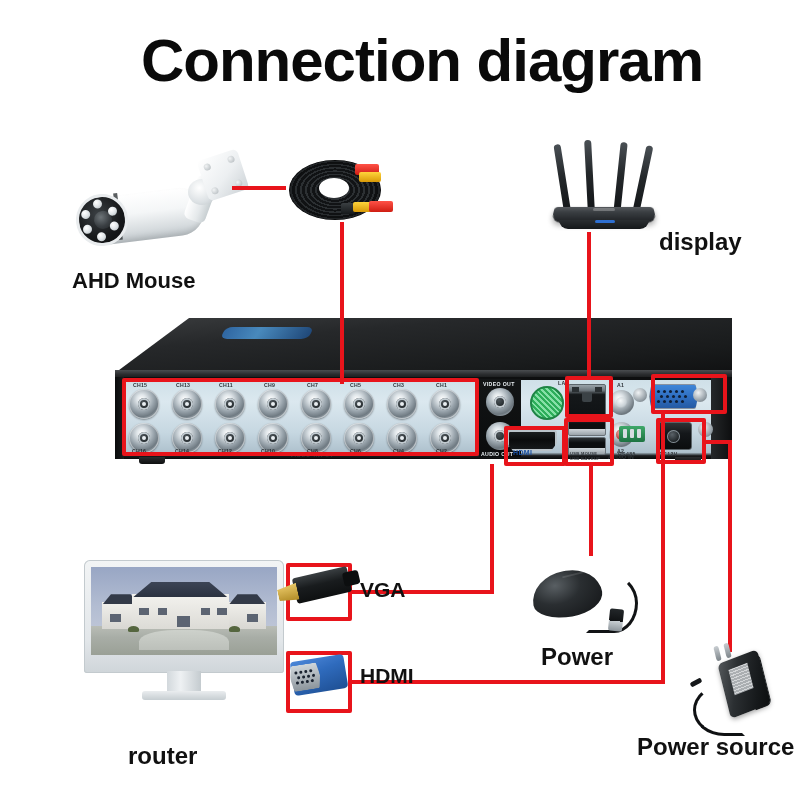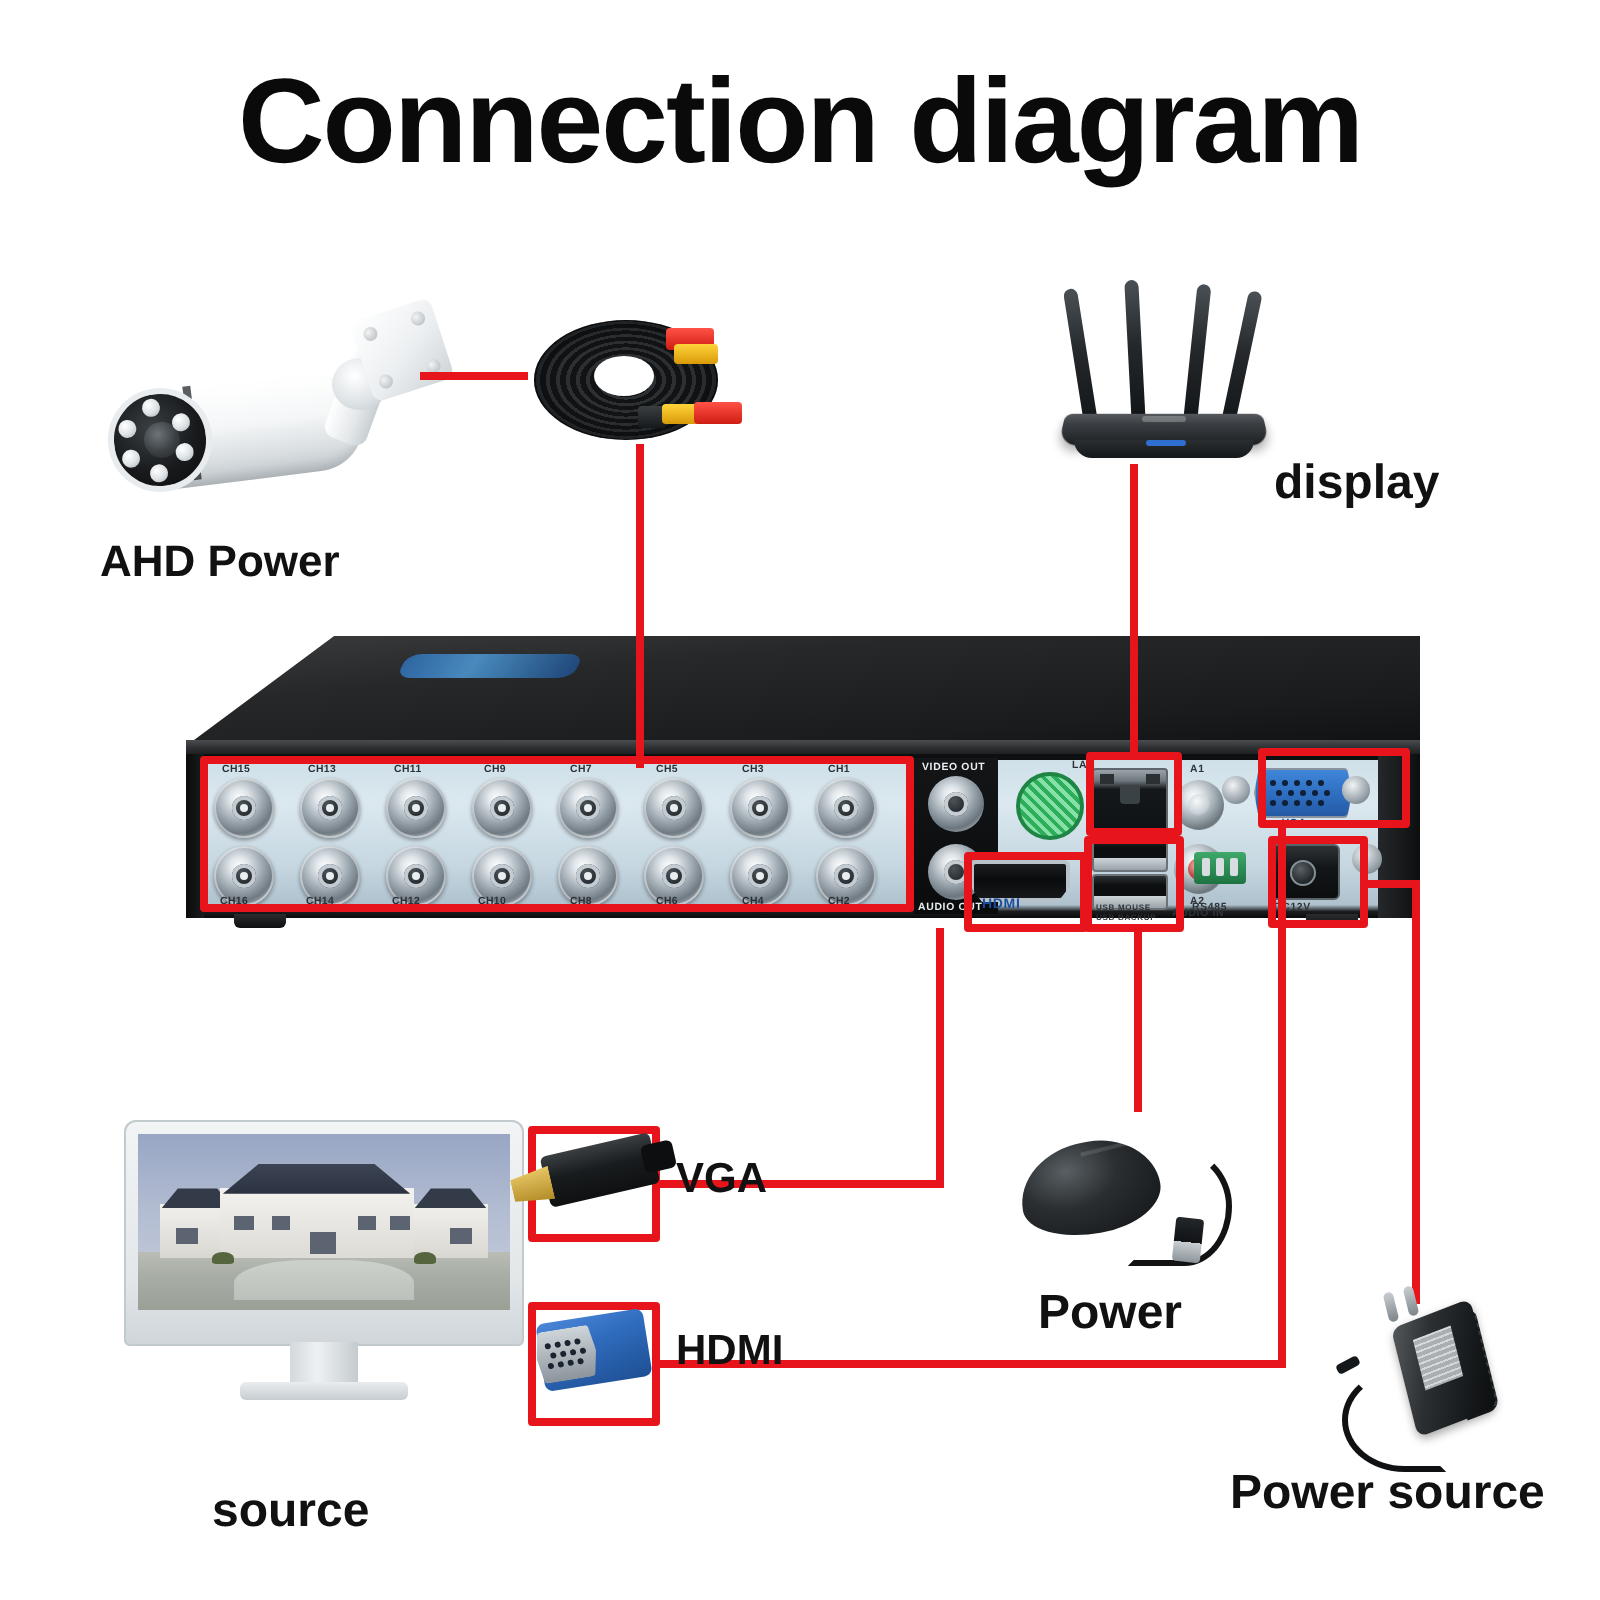--- a/index.html
+++ b/index.html
@@ -5,21 +5,21 @@
   html, body {
     margin: 0; padding: 0;
     background: #ffffff;
   }
   body {
     width: 800px; height: 800px;
     position: relative;
     overflow: hidden;
     font-family: "Liberation Sans", sans-serif;
   }
-  .stage { position: absolute; inset: 0; }
+  .stage { position: absolute; inset: 0; margin-left: 22px; }
 
   
   #page-title {
     position: absolute;
     top: 26px; left: 0; width: 800px;
     text-align: center;
     font-size: 60px;
     font-weight: 700;
     letter-spacing: -1px;
     color: #0a0a0a;
@@ -501,21 +501,21 @@
     <div class="cam-lens-housing">
       <div class="cam-lens"></div>
       <div class="ir" style="left:16px;top:2px;"></div>
       <div class="ir" style="left:30px;top:11px;"></div>
       <div class="ir" style="left:30px;top:26px;"></div>
       <div class="ir" style="left:16px;top:35px;"></div>
       <div class="ir" style="left:3px;top:26px;"></div>
       <div class="ir" style="left:3px;top:11px;"></div>
     </div>
   </div>
-  <div class="cap" style="left:50px;top:268px;font-size:22px;">AHD Power</div>
+  <div class="cap" style="left:50px;top:268px;font-size:22px;">AHD Mouse</div>
 
   <div id="bnc-cable">
     <div class="coil"></div>
     <div class="coil-hole"></div>
     <div class="plug-red" style="left:68px;top:6px;"></div>
     <div class="plug-yel" style="left:72px;top:14px;"></div>
     <div class="plug-blk" style="left:54px;top:45px;"></div>
     <div class="plug-yel" style="left:66px;top:44px;"></div>
     <div class="plug-red" style="left:82px;top:43px;"></div>
   </div>
@@ -695,21 +695,21 @@
       <div class="win" style="left:46%;bottom:32%;width:7%;height:12%;"></div>
       <div class="win" style="left:10%;bottom:38%;width:6%;height:9%;"></div>
       <div class="win" style="right:10%;bottom:38%;width:6%;height:9%;"></div>
       <div class="drive"></div>
       <div class="bush" style="left:20%;width:6%;height:7%;"></div>
       <div class="bush" style="right:20%;width:6%;height:7%;"></div>
     </div>
     <div class="mon-neck"></div>
     <div class="mon-base"></div>
   </div>
-  <div class="cap" style="left:106px;top:742px;font-size:24px;">source</div>
+  <div class="cap" style="left:106px;top:742px;font-size:24px;">router</div>
 
   <div style="position:absolute;left:272px;top:572px;width:52px;height:40px;">
     <div class="conn-hdmi-plug">
       <div class="conn-hdmi-tip"></div>
       <div class="conn-hdmi-cable"></div>
     </div>
   </div>
   <div class="cap" style="left:338px;top:578px;font-size:21px;">VGA</div>
 
   <div style="position:absolute;left:270px;top:658px;width:56px;height:48px;">

